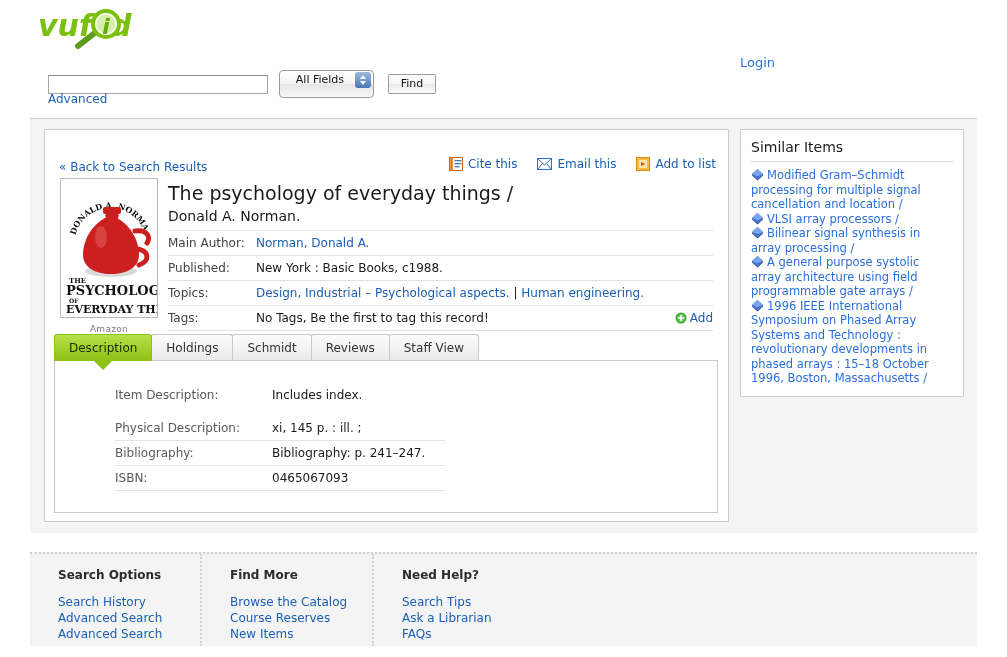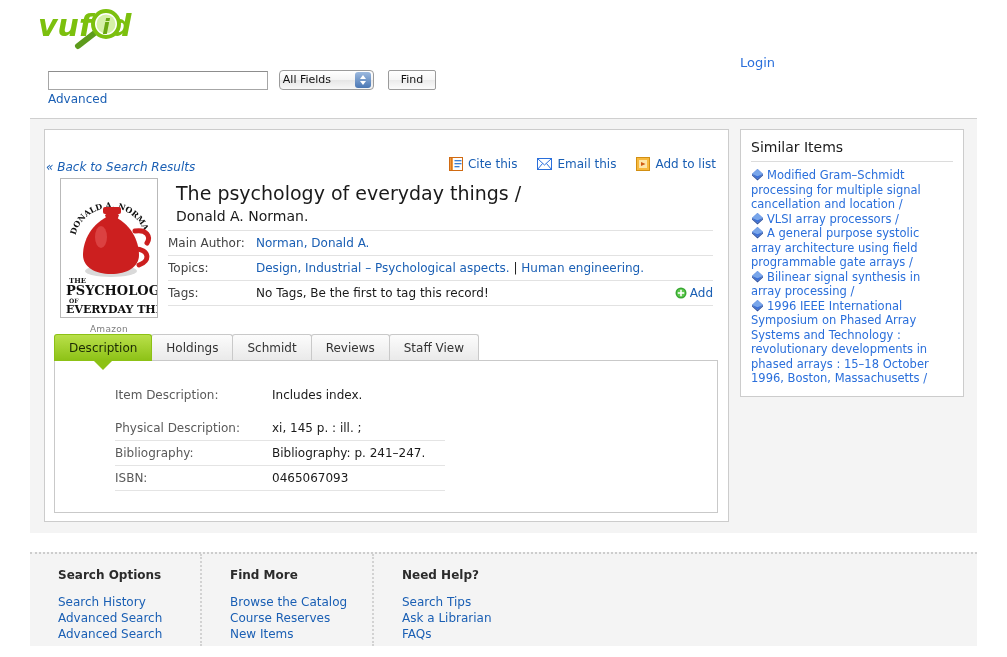--- a/index.html
+++ b/index.html
@@ -29,30 +29,30 @@
     border-top-color: #8d8d8d;
     background: #fff;
     font-family: "DejaVu Sans", "Liberation Sans", sans-serif;
     font-size: 12px;
     padding: 0 3px;
     vertical-align: middle;
     outline: none;
   }
   .mac-select {
     display: inline-block; position: relative;
-    width: 95px; height: 20px;
+    width: 95px; height: 28px;
     margin-left: 7px;
     vertical-align: middle;
     border: 1px solid #9b9b9b;
     border-radius: 4px;
     background: linear-gradient(to bottom,#ffffff 0%,#f4f4f4 48%,#e6e6e6 52%,#f7f7f7 100%);
     box-shadow: 0 1px 0 rgba(255,255,255,.8) inset;
     font-size: 11px;
     line-height: 18px;
-    padding-left: 3px;
+    padding-left: 16px;
     color: #111;
     cursor: default;
     overflow: hidden;
   }
   .mac-select .arrows {
     position: absolute; right: 2px; top: 1px;
     width: 16px; height: 16px;
     border-radius: 3px;
     background: linear-gradient(to bottom,#9cb9de,#4a77b4);
     display: flex; flex-direction: column;
@@ -97,22 +97,22 @@
   }
 
   #record-panel {
     position: absolute; left: 14px; top: 10px;
     width: 685px; height: 393px;
     background: #ffffff;
     border: 1px solid #cccccc;
   }
 
   #back-link {
-    position: absolute; left: 1px; top: 30px;
-    color: #1a5fb4; font-size: 12px; font-style: italic;
+    position: absolute; left: 14px; top: 30px;
+    color: #1a5fb4; font-size: 12px;
   }
 
   
   #record-toolbar {
     position: absolute; right: 12px; top: 27px;
     display: flex; align-items: center; gap: 20px;
   }
   .tool { display: flex; align-items: center; gap: 5px; }
   .tool span.lbl { color: #1a5fb4; font-size: 12px; }
 
@@ -121,21 +121,21 @@
   #cover-img {
     width: 98px; height: 140px;
     border: 1px solid #b9b9b9;
     background: #ffffff;
     position: relative; overflow: hidden;
     margin: 0 auto;
   }
   #cover-credit { font-size: 9px; color: #7d7d7d; margin-top: 6px; letter-spacing: .3px; }
 
   
-  #title-block { position: absolute; left: 131px; top: 52px; width: 545px; }
+  #title-block { position: absolute; left: 123px; top: 52px; width: 545px; }
   #record-title {
     font-size: 19px; font-weight: normal; color: #1a1a1a;
     line-height: 23px; margin: 0;
   }
   #record-author {
     font-size: 14px; color: #1a1a1a; line-height: 20px; margin-top: 1px;
   }
 
   
   #meta-table {
@@ -366,20 +366,24 @@
       <div id="record-author">Donald A. Norman.</div>
     </div>
 
     <table id="meta-table">
       <tbody>
         <tr>
           <td class="k">Main Author:</td>
           <td class="v">
             <a href="#">Norman, Donald A.</a>
           </td>
+        </tr>
+        <tr>
+          <td class="k">Published:</td>
+          <td class="v">New York : Basic Books, c1988.</td>
         </tr>
         <tr>
           <td class="k">Topics:</td>
           <td class="v">
             <a href="#">Design, Industrial – Psychological aspects.</a>
             <span>|</span>
             <a href="#">Human engineering.</a>
           </td>
         </tr>
         <tr>
@@ -452,28 +456,28 @@
           <polygon points="6.5,1 12,6 6.5,11 1,6" fill="#3a6fd8"></polygon>
           <polygon points="6.5,1 12,6 6.5,8.2 1,6" fill="#79a6ea"></polygon>
           <polygon points="1,6 6.5,11 12,6 12,7.6 6.5,12.6 1,7.6" fill="#2a4f9e"></polygon>
         </svg><span>VLSI array processors /</span>
       </a>
       <a class="similar-item" href="#">
         <svg class="dia" width="13" height="13" viewBox="0 0 13 13">
           <polygon points="6.5,1 12,6 6.5,11 1,6" fill="#3a6fd8"></polygon>
           <polygon points="6.5,1 12,6 6.5,8.2 1,6" fill="#79a6ea"></polygon>
           <polygon points="1,6 6.5,11 12,6 12,7.6 6.5,12.6 1,7.6" fill="#2a4f9e"></polygon>
-        </svg><span>A general purpose systolic array architecture using field programmable gate arrays /</span>
+        </svg><span>Bilinear signal synthesis in array processing /</span>
       </a>
       <a class="similar-item" href="#">
         <svg class="dia" width="13" height="13" viewBox="0 0 13 13">
           <polygon points="6.5,1 12,6 6.5,11 1,6" fill="#3a6fd8"></polygon>
           <polygon points="6.5,1 12,6 6.5,8.2 1,6" fill="#79a6ea"></polygon>
           <polygon points="1,6 6.5,11 12,6 12,7.6 6.5,12.6 1,7.6" fill="#2a4f9e"></polygon>
-        </svg><span>Bilinear signal synthesis in array processing /</span>
+        </svg><span>A general purpose systolic array architecture using field programmable gate arrays /</span>
       </a>
       <a class="similar-item" href="#">
         <svg class="dia" width="13" height="13" viewBox="0 0 13 13">
           <polygon points="6.5,1 12,6 6.5,11 1,6" fill="#3a6fd8"></polygon>
           <polygon points="6.5,1 12,6 6.5,8.2 1,6" fill="#79a6ea"></polygon>
           <polygon points="1,6 6.5,11 12,6 12,7.6 6.5,12.6 1,7.6" fill="#2a4f9e"></polygon>
         </svg><span>1996 IEEE International Symposium on Phased Array Systems and Technology : revolutionary developments in phased arrays : 15–18 October 1996, Boston, Massachusetts /</span>
       </a>
     </div>
   </div>

